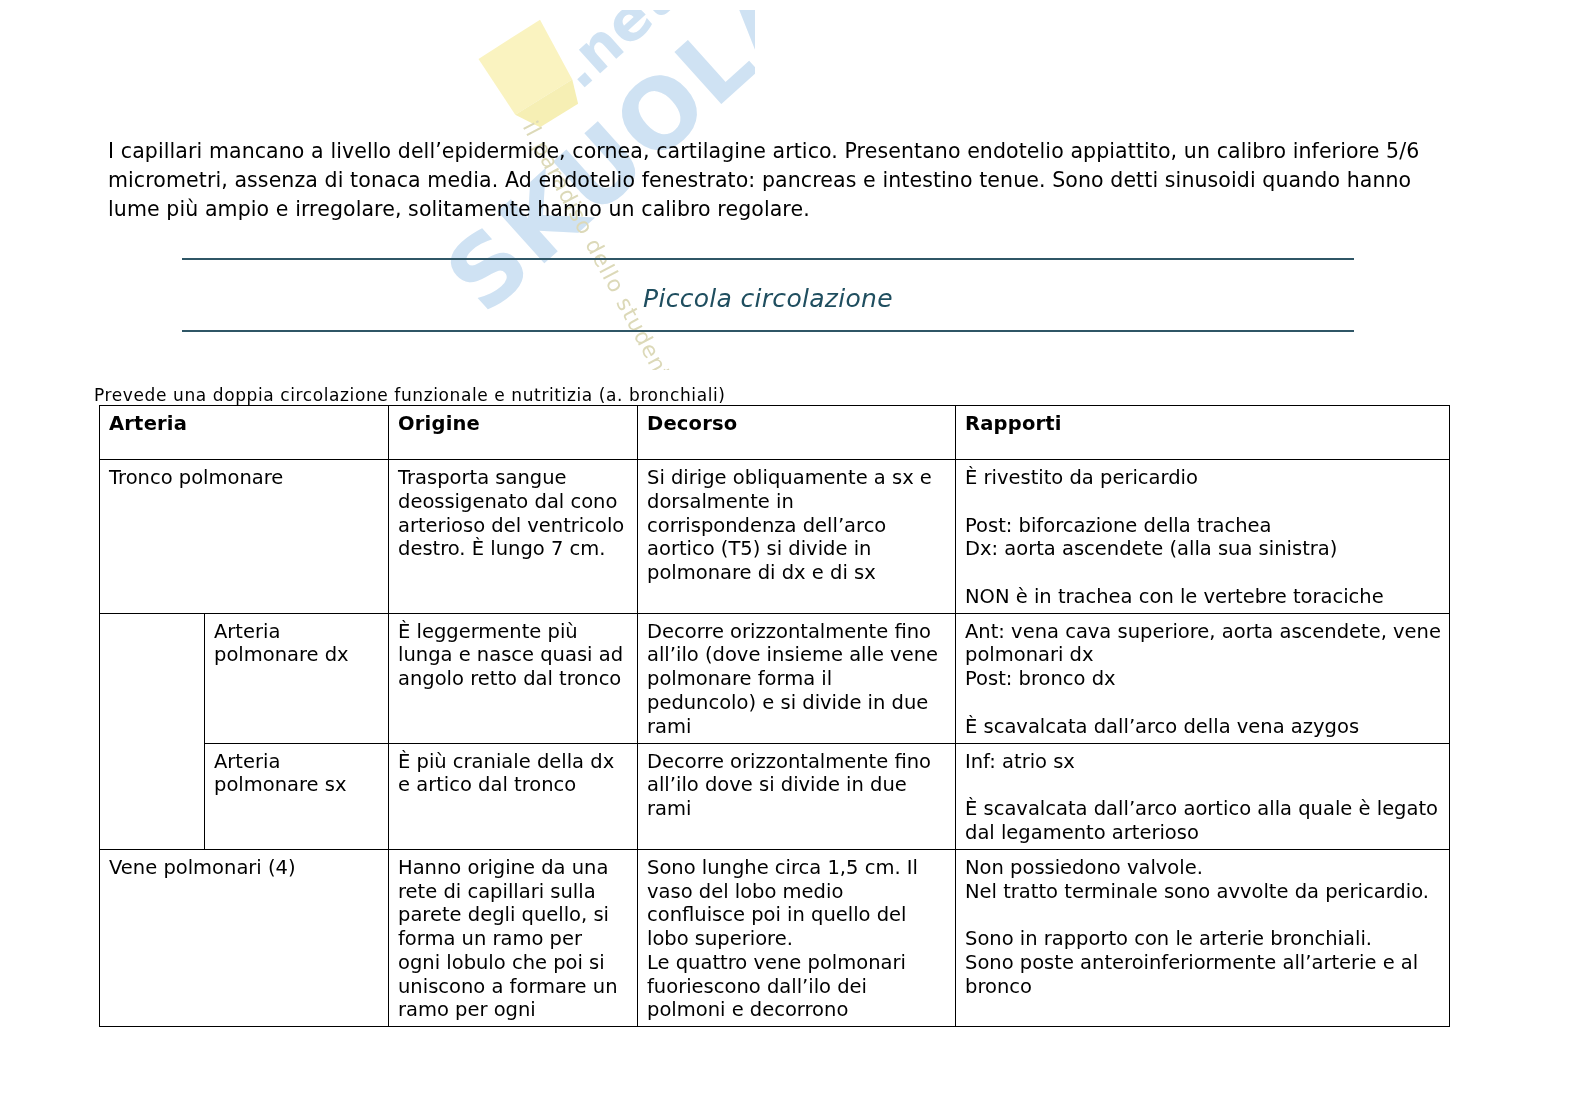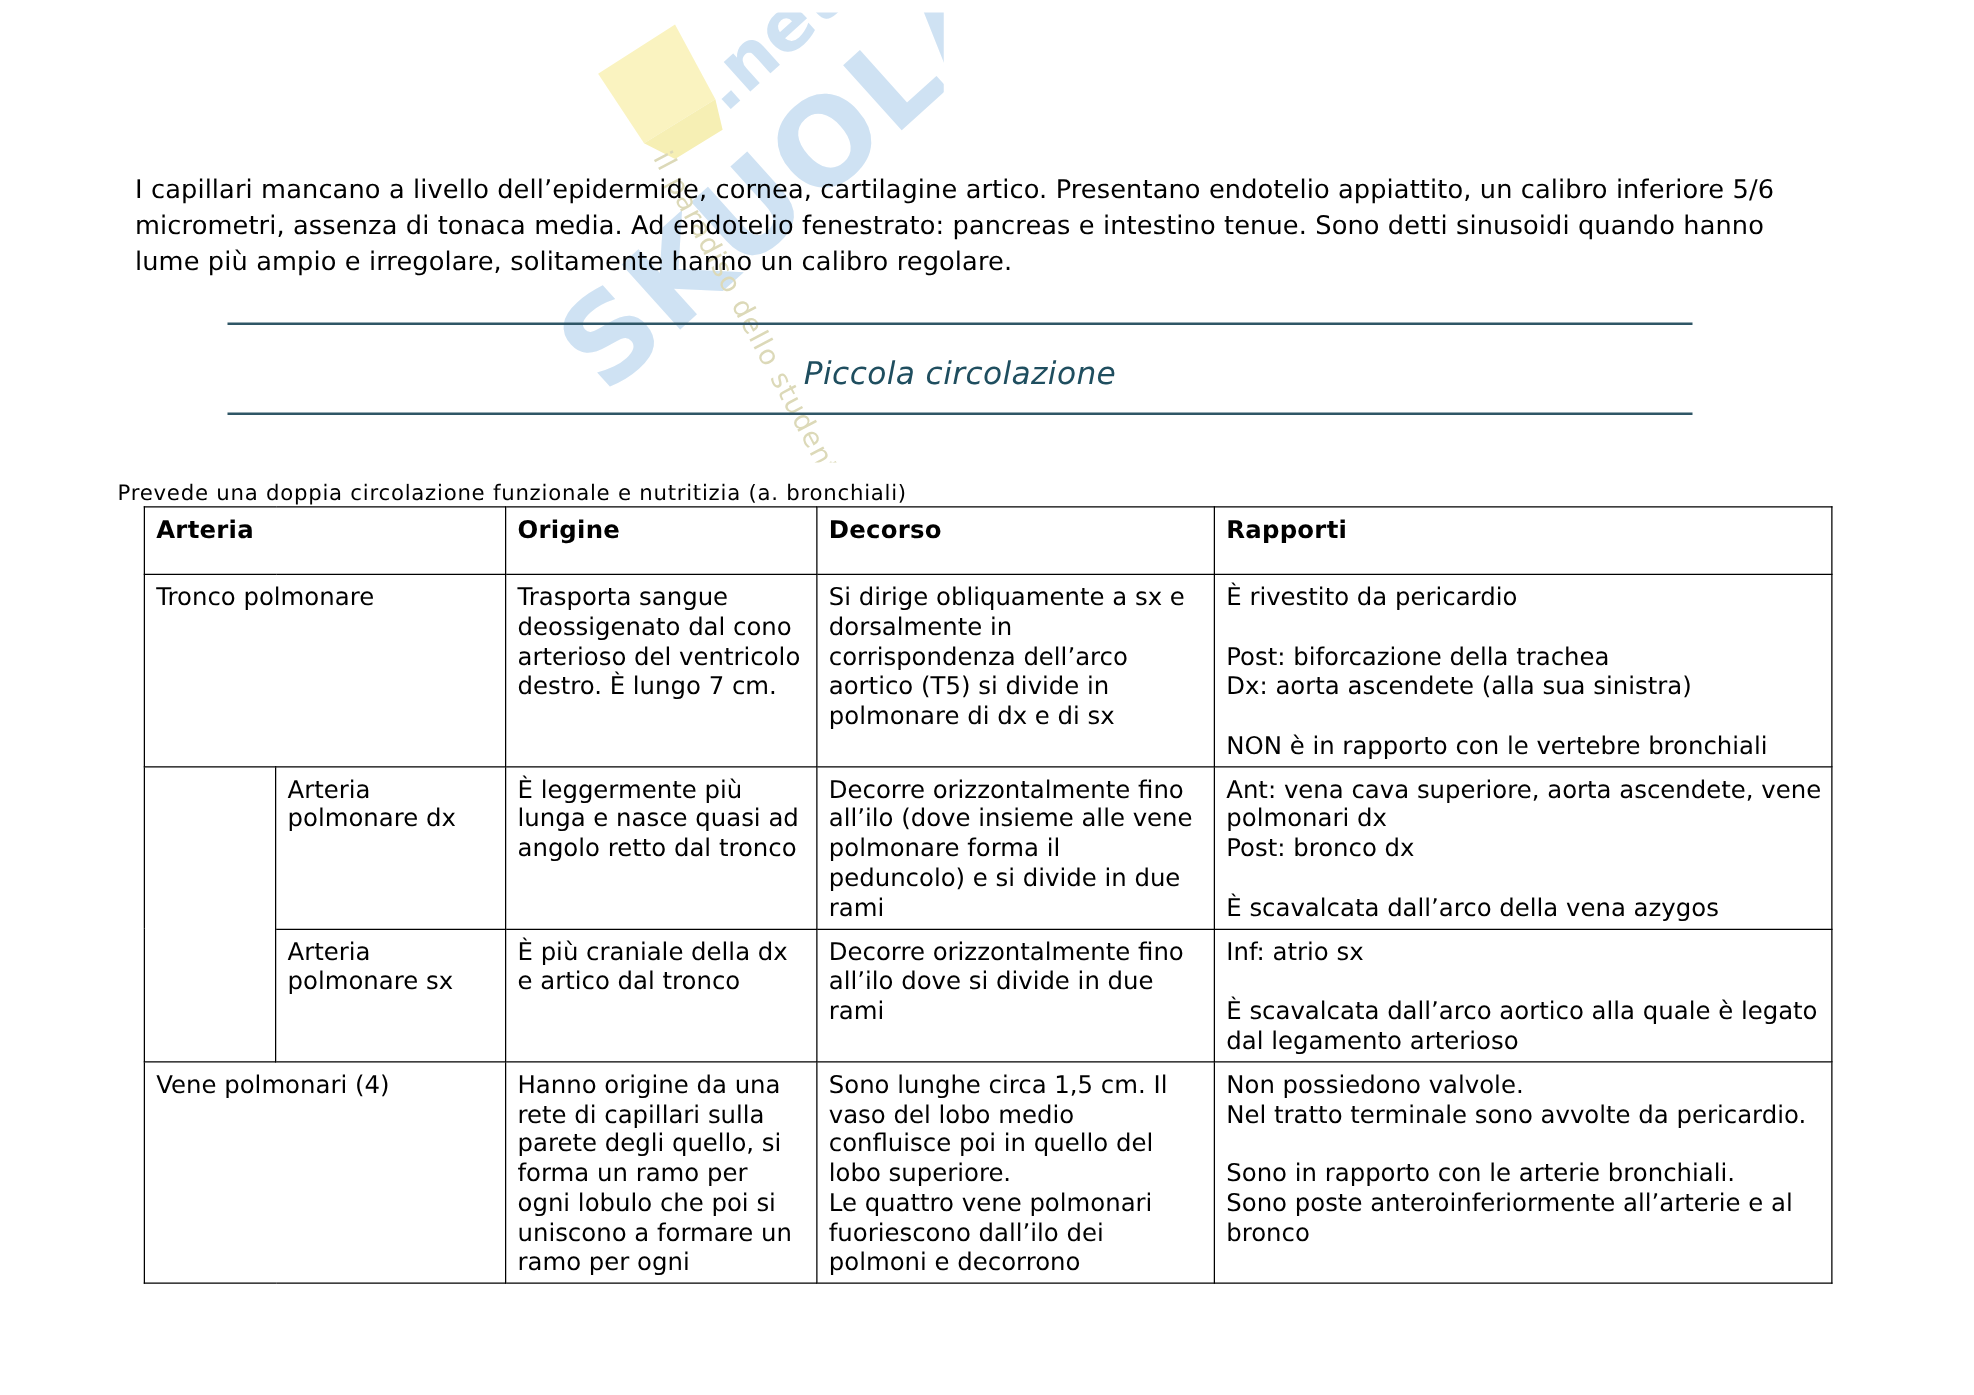--- a/index.html
+++ b/index.html
@@ -80,21 +80,20 @@
   
   #anat-table {
     position: absolute;
     left: 99px;
     top: 405px;
     width: 1350px;
     border-collapse: collapse;
     table-layout: fixed;
     font-size: 19.5px;
     line-height: 1.22;
-    margin-left: 16px;
   }
   #anat-table td {
     border: 1.3px solid #000;
     vertical-align: top;
     padding: 6px 8px 4px 9px;
     word-wrap: break-word;
   }
   .hdr { font-weight: bold; letter-spacing: 0.2px; }
   tr.header-row td { height: 43px; }
   .cell-text { white-space: pre-line; }
@@ -148,21 +147,21 @@
 
       <tr>
         <td colspan="2" style="height:136px">Tronco polmonare</td>
         <td class="cell-text">Trasporta sangue deossigenato dal cono arterioso del ventricolo destro. È lungo 7 cm.</td>
         <td class="cell-text">Si dirige obliquamente a sx e dorsalmente in corrispondenza dell’arco aortico (T5) si divide in polmonare di dx e di sx</td>
         <td class="cell-text">È rivestito da pericardio
 
 Post: biforcazione della trachea
 Dx: aorta ascendete (alla sua sinistra)
 
-NON è in rapporto con le vertebre bronchiali</td>
+NON è in trachea con le vertebre toraciche</td>
       </tr>
 
       <tr>
         <td rowspan="2" class="blank"></td>
         <td style="height:112px">Arteria polmonare dx</td>
         <td class="cell-text">È leggermente più lunga e nasce quasi ad angolo retto dal tronco</td>
         <td class="cell-text">Decorre orizzontalmente fino all’ilo (dove insieme alle vene polmonare forma il peduncolo) e si divide in due rami</td>
         <td class="cell-text">Ant: vena cava superiore, aorta ascendete, vene polmonari dx
 Post: bronco dx
 

